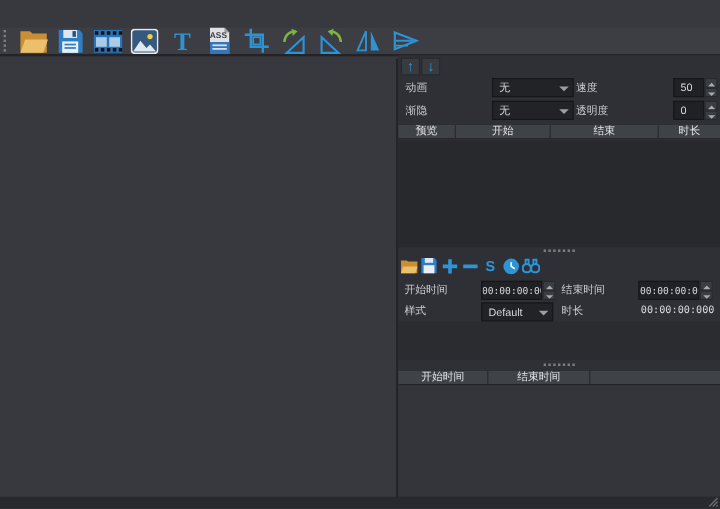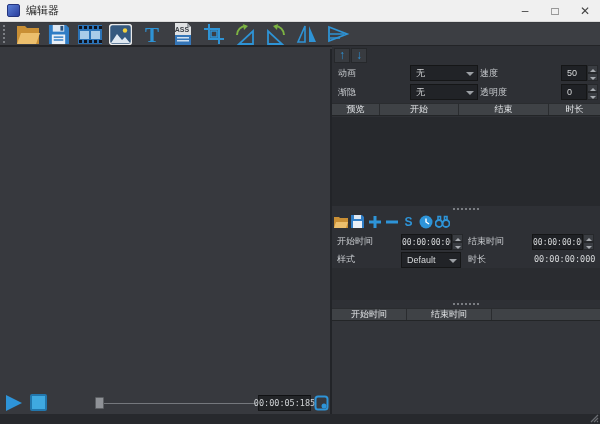--- a/index.html
+++ b/index.html
@@ -79,29 +79,20 @@
 
   
   .bottom-strip { position:absolute; left:0; top:414px; width:600px; height:10px; background:#27292d; }
   .resize-grip { position:absolute; right:1px; bottom:1px; }
 </style>
 </head>
 <body>
 
 <div class="window">
 
-  <div class="titlebar">
-    <div class="app-icon"></div>
-    <span class="title-text">编辑器</span>
-    <div class="win-controls">
-      <div class="win-btn">–</div>
-      <div class="win-btn">□</div>
-      <div class="win-btn">✕</div>
-    </div>
-  </div>
 
   <div class="toolbar">
     <div class="tb-grip"></div>
 
     <div class="tb-btn">
       <svg width="24" height="21" viewBox="0 0 24 21">
         <path d="M1 2h8l2 2h12v16H1z" fill="#c98f35"></path>
         <path d="M1 20l4-11h19l-4 11z" fill="#ecbf6d"></path>
       </svg>
     </div>
@@ -197,37 +188,20 @@
       <svg width="24" height="20" viewBox="0 0 24 20">
         <path d="M3 3l18 7-18 7z" fill="none" stroke="#2e93d5" stroke-width="1.8"></path>
         <path d="M4 10h14M4 14h10" stroke="#2e93d5" stroke-width="1.6"></path>
       </svg>
     </div>
   </div>
 
   <div class="canvas"></div>
   <div class="v-divider"></div>
 
-  <div class="playbar">
-    <div class="play-btn">
-      <svg width="20" height="18" viewBox="0 0 20 18">
-        <path d="M2 1l16 8-16 8z" fill="#2e94d8"></path>
-      </svg>
-    </div>
-    <div class="stop-btn"></div>
-    <div class="slider-track"></div>
-    <div class="slider-handle"></div>
-    <div class="time-display">00:00:05:185</div>
-    <div class="time-icon">
-      <svg width="15" height="16" viewBox="0 0 15 16">
-        <rect x="1.5" y="1.5" width="12" height="13" rx="2.5" fill="none" stroke="#2e94d8" stroke-width="2"></rect>
-        <circle cx="10" cy="11" r="2.5" fill="#2e94d8"></circle>
-      </svg>
-    </div>
-  </div>
 
   <div class="rpanel">
 
     <div class="arrow-btn" style="left:2px; top:2px;">↑</div>
     <div class="arrow-btn" style="left:19px; top:2px;">↓</div>
 
     <div class="r-label" style="left:6px; top:19px;text-align:right;">动画</div>
     <div class="combo" style="left:78px; top:19px; width:68px;">
       <span>无</span>
       <span class="caret"></span>

